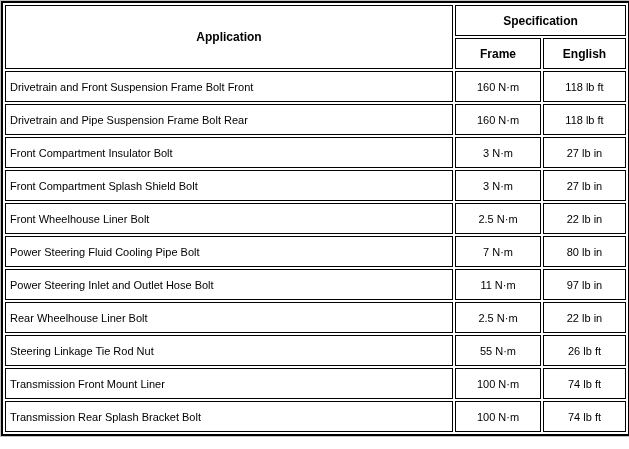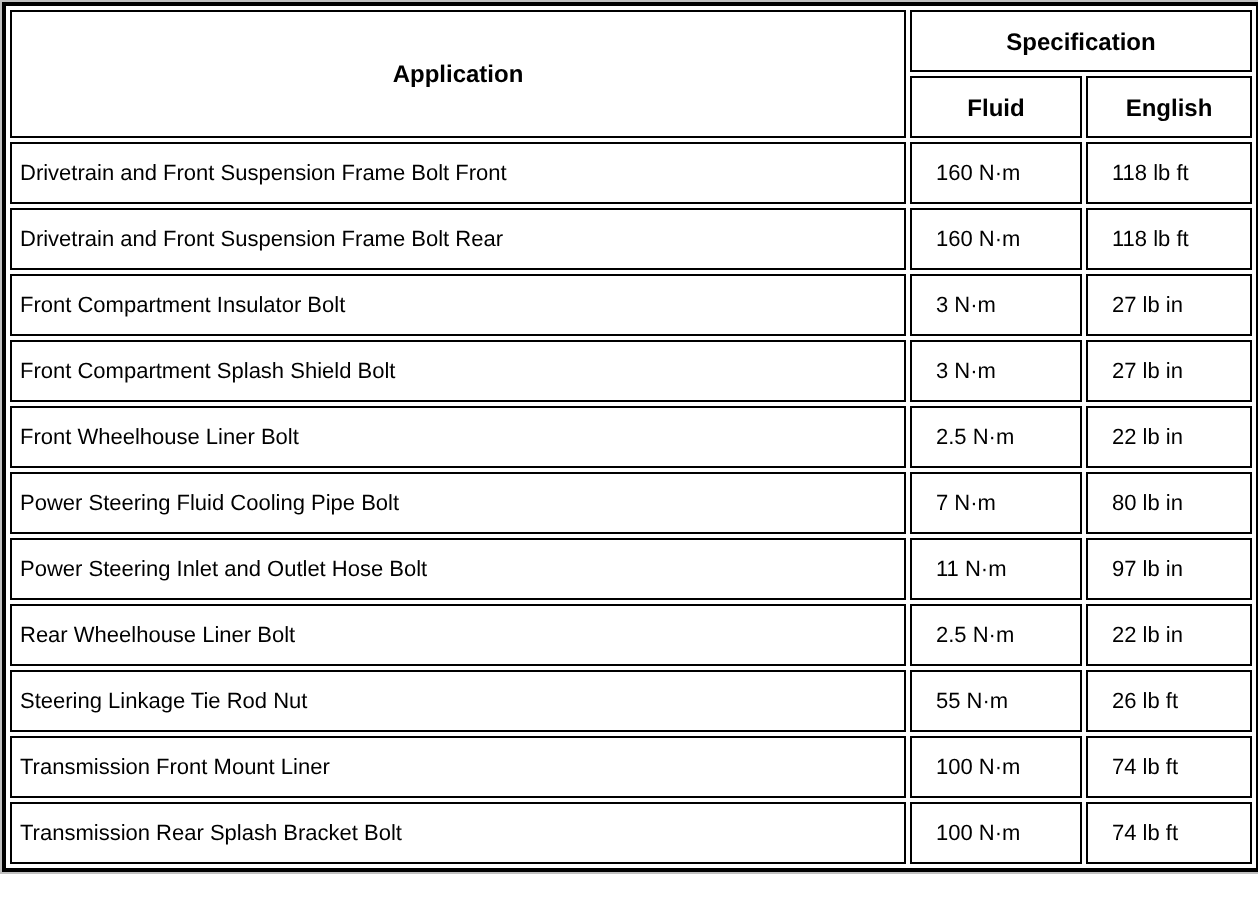--- a/index.html
+++ b/index.html
@@ -46,51 +46,52 @@
   td {
     font-size: 11px;
     font-weight: normal;
   }
   td.app {
     text-align: left;
     padding: 0 0 0 4px;
     margin-top: 20px;
   }
   td.val {
+    text-align: center;
     padding: 0 12px;
   }
 </style>
 </head>
 <body>
 
 <div class="page">
   <table class="spec-table">
     <colgroup>
       <col class="c-app">
       <col class="c-metric">
       <col class="c-english">
     </colgroup>
     <thead>
       <tr>
         <th rowspan="2">Application</th>
         <th colspan="2">Specification</th>
       </tr>
       <tr>
-        <th>Fluid</th>
+        <th>Frame</th>
         <th>English</th>
       </tr>
     </thead>
     <tbody id="spec-rows">
         <tr>
           <td class="app">Drivetrain and Front Suspension Frame Bolt Front</td>
           <td class="val">160 N·m</td>
           <td class="val">118 lb ft</td>
         </tr>
         <tr>
-          <td class="app">Drivetrain and Front Suspension Frame Bolt Rear</td>
+          <td class="app">Drivetrain and Pipe Suspension Frame Bolt Rear</td>
           <td class="val">160 N·m</td>
           <td class="val">118 lb ft</td>
         </tr>
         <tr>
           <td class="app">Front Compartment Insulator Bolt</td>
           <td class="val">3 N·m</td>
           <td class="val">27 lb in</td>
         </tr>
         <tr>
           <td class="app">Front Compartment Splash Shield Bolt</td>

